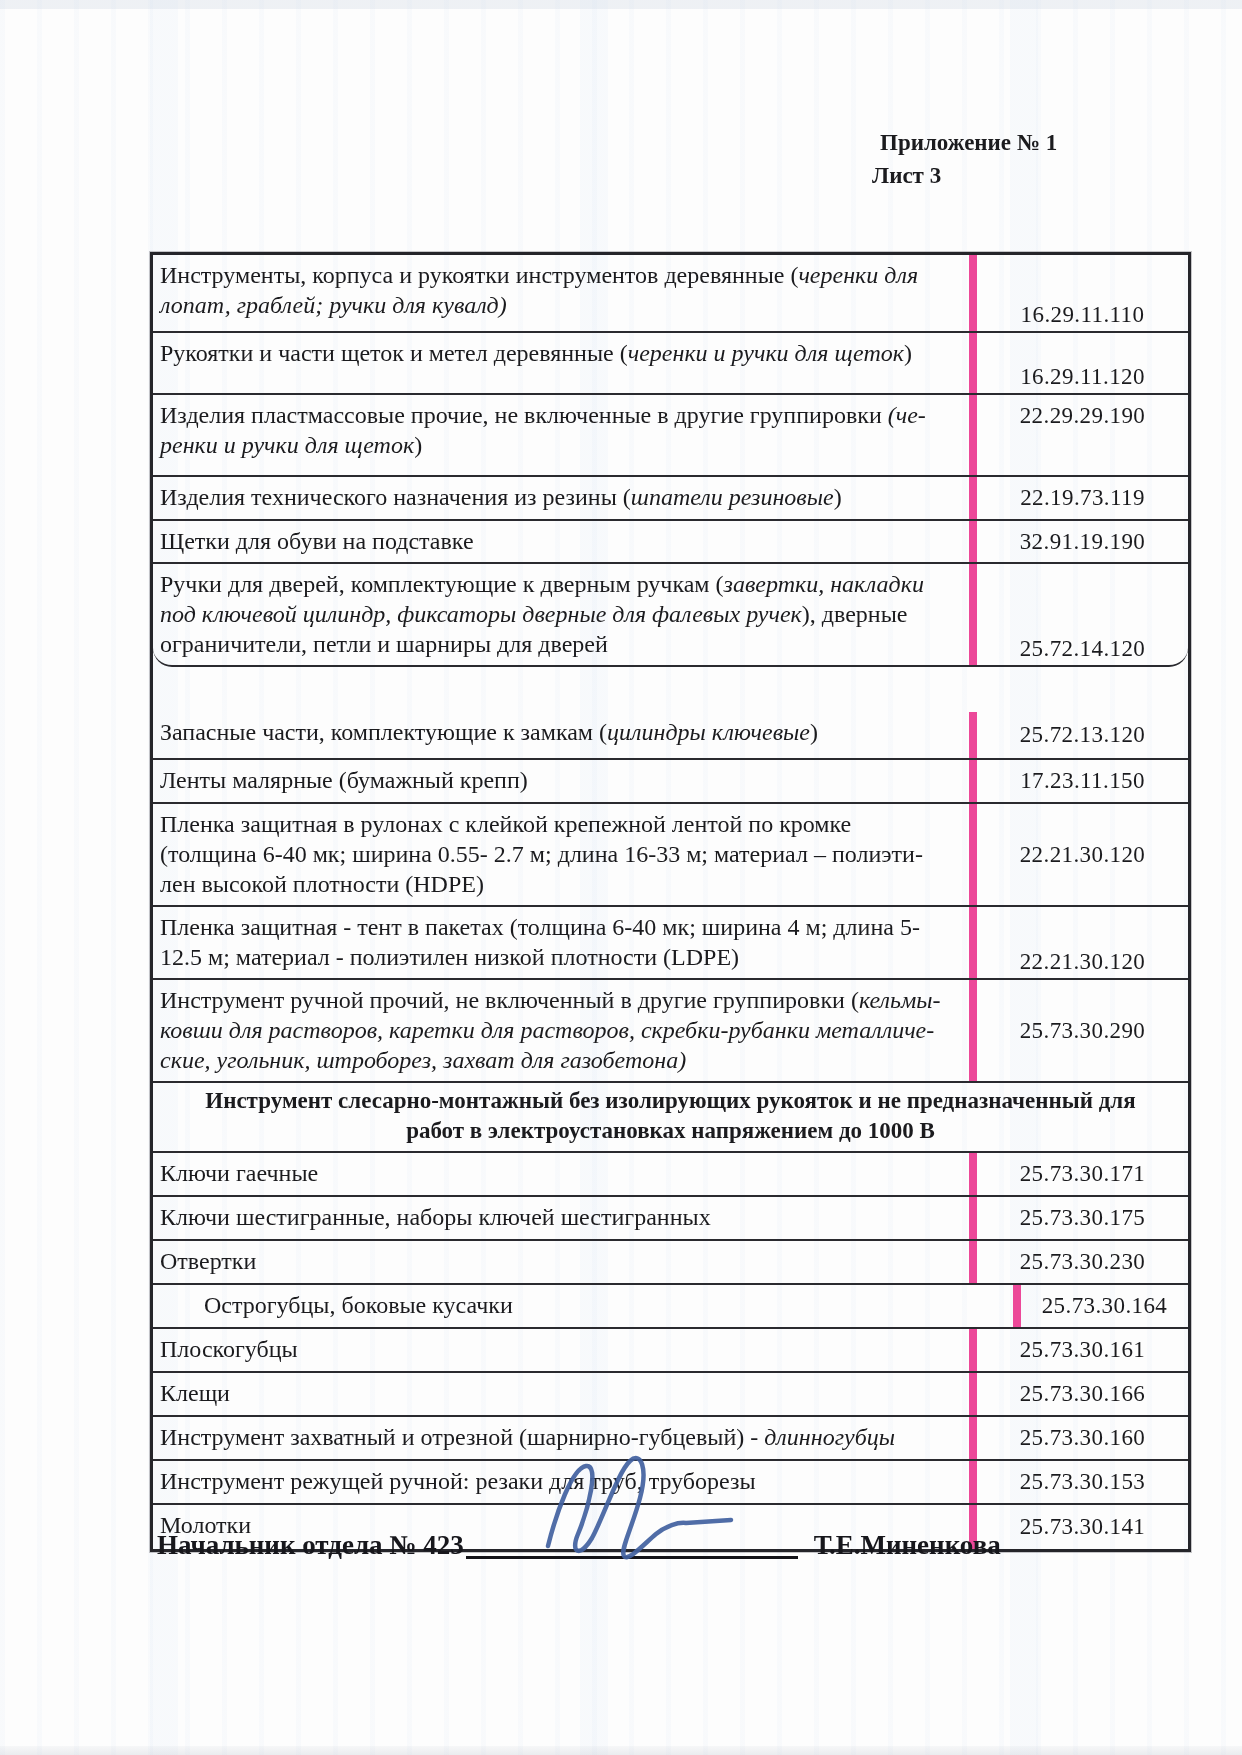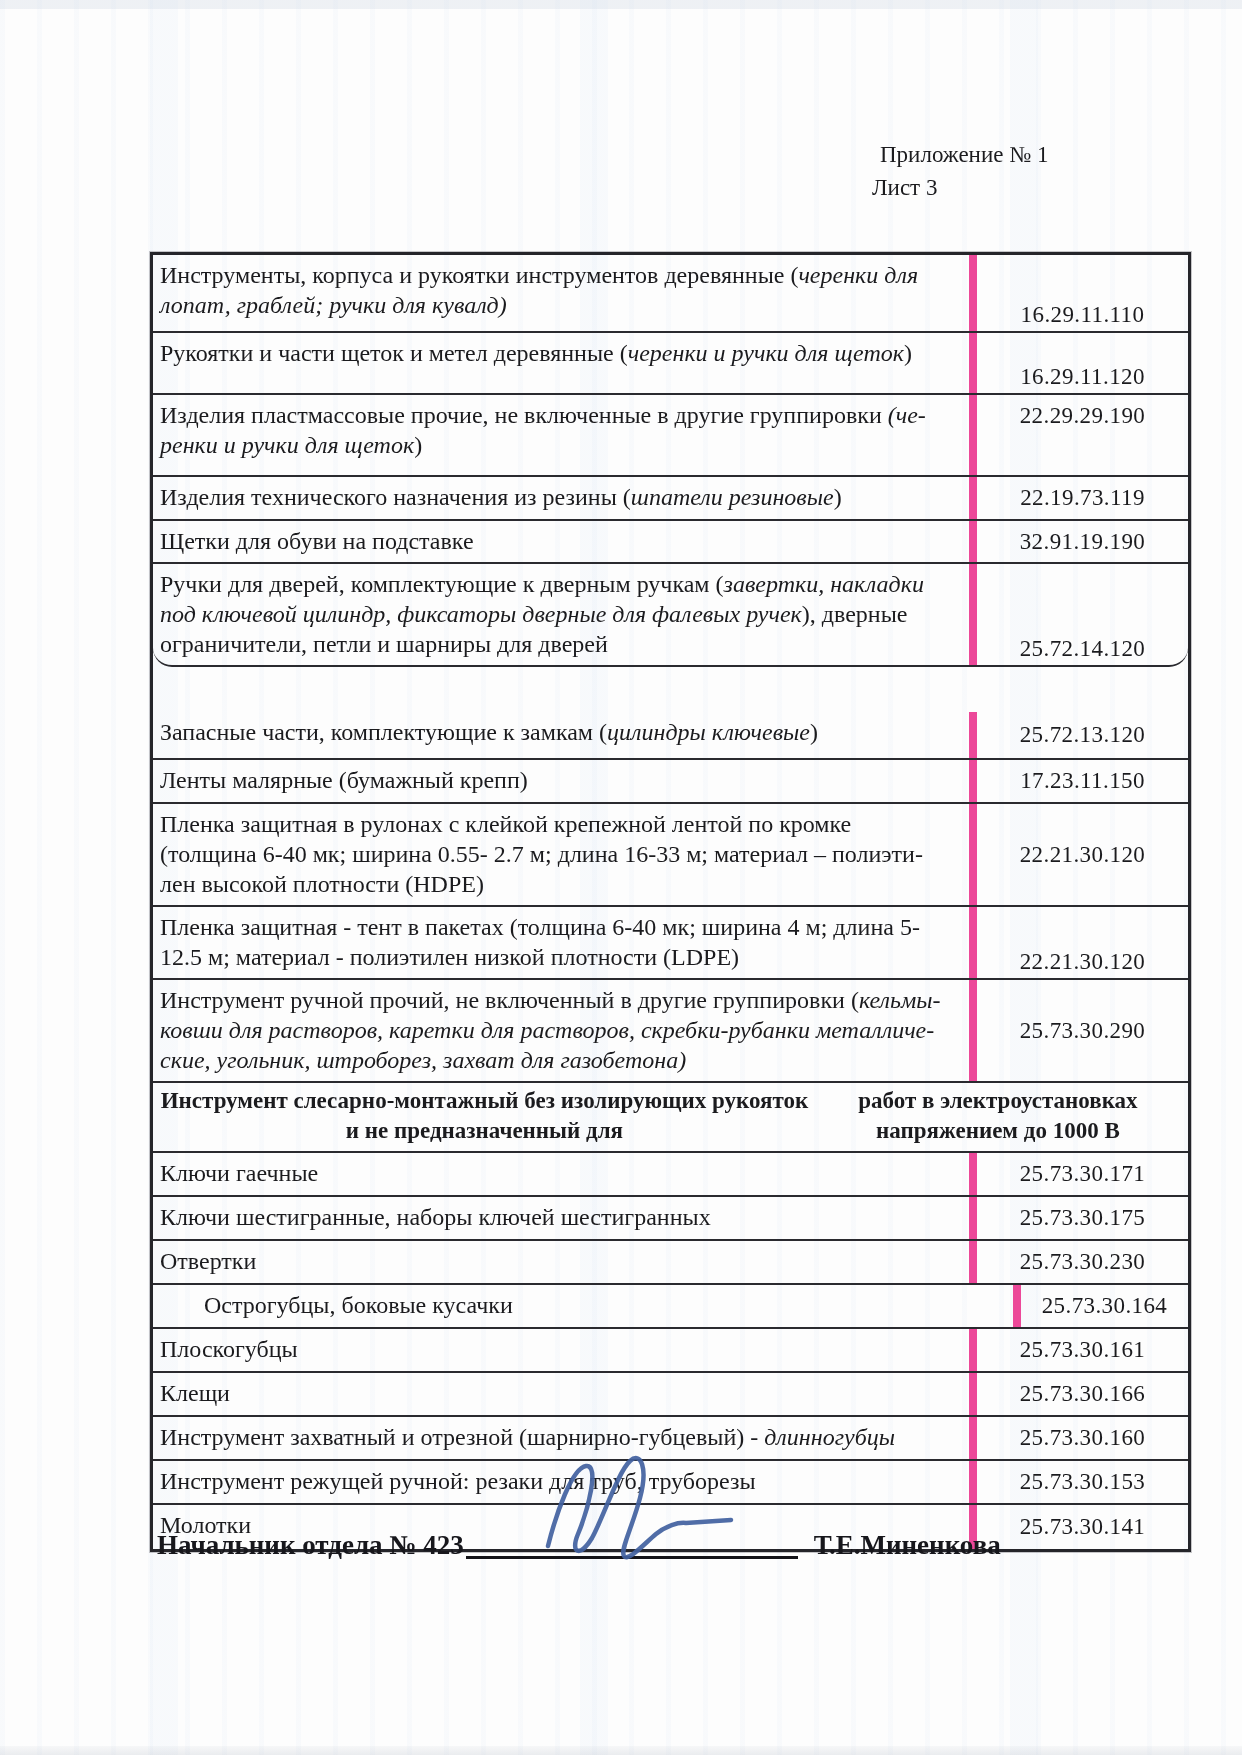--- a/index.html
+++ b/index.html
@@ -22,23 +22,24 @@
       repeating-linear-gradient(90deg, transparent 0 150px, rgba(208,224,244,0.12) 150px 178px, transparent 178px 430px),
       linear-gradient(180deg, rgba(170,185,205,0.18) 0 9px, transparent 9px);
     pointer-events:none;
   }
   .scan-bottom{
     position:absolute;left:0;right:0;bottom:0;height:9px;
     background:linear-gradient(180deg, rgba(190,196,205,0.10), rgba(186,192,202,0.28));
   }
 
   .doc-header{
-    position:absolute;left:872px;top:138px;
+    position:absolute;left:872px;top:126px;
     font-size:23px;line-height:33px;
     white-space:nowrap;
+    font-weight:bold;
   }
   .doc-header .l1{padding-left:8px;}
 
   .table{
     position:absolute;left:150px;top:252px;width:1035px;
     border:3px solid #25252a;
     box-shadow:0 0 0 1px rgba(37,37,42,0.25);
     display:flex;flex-direction:column;
     background:transparent;
   }
@@ -53,21 +54,21 @@
   }
   .code{
     flex:1;display:flex;justify-content:center;
     font-size:23px;letter-spacing:0.4px;
     box-sizing:border-box;
   }
   .v-bottom{align-items:flex-end;padding-bottom:3px;}
   .v-top{align-items:flex-start;padding-top:8px;}
   .v-middle{align-items:center;}
   .trow.section{
-    display:flex;flex-direction:row;justify-content:center;
+    display:flex;flex-direction:column;justify-content:center;
     text-align:center;font-weight:bold;
     font-size:23px;line-height:30px;
     padding:3px 4px 5px;box-sizing:border-box;
   }
   .it{font-style:italic;}
 
   .footer{
     position:absolute;left:157px;top:1516px;width:960px;
     font-weight:bold;
     font-size:27px;color:#17171c;

